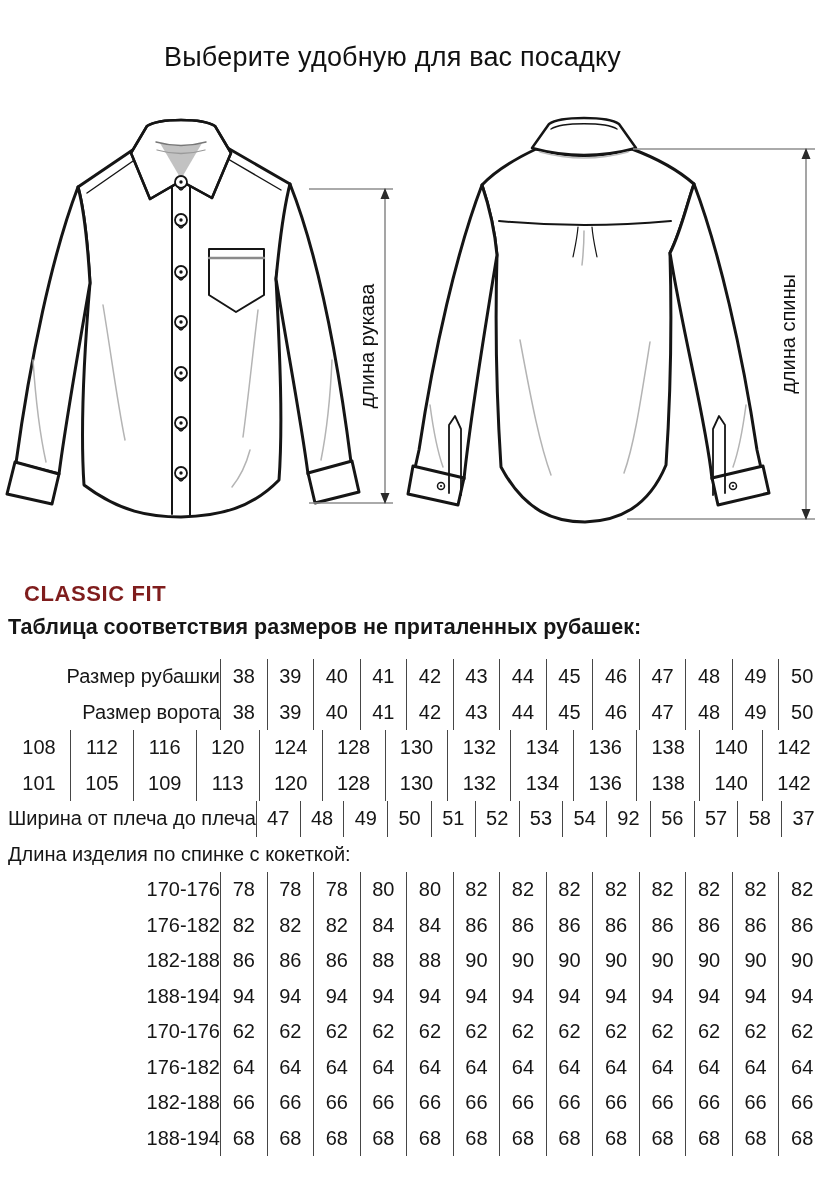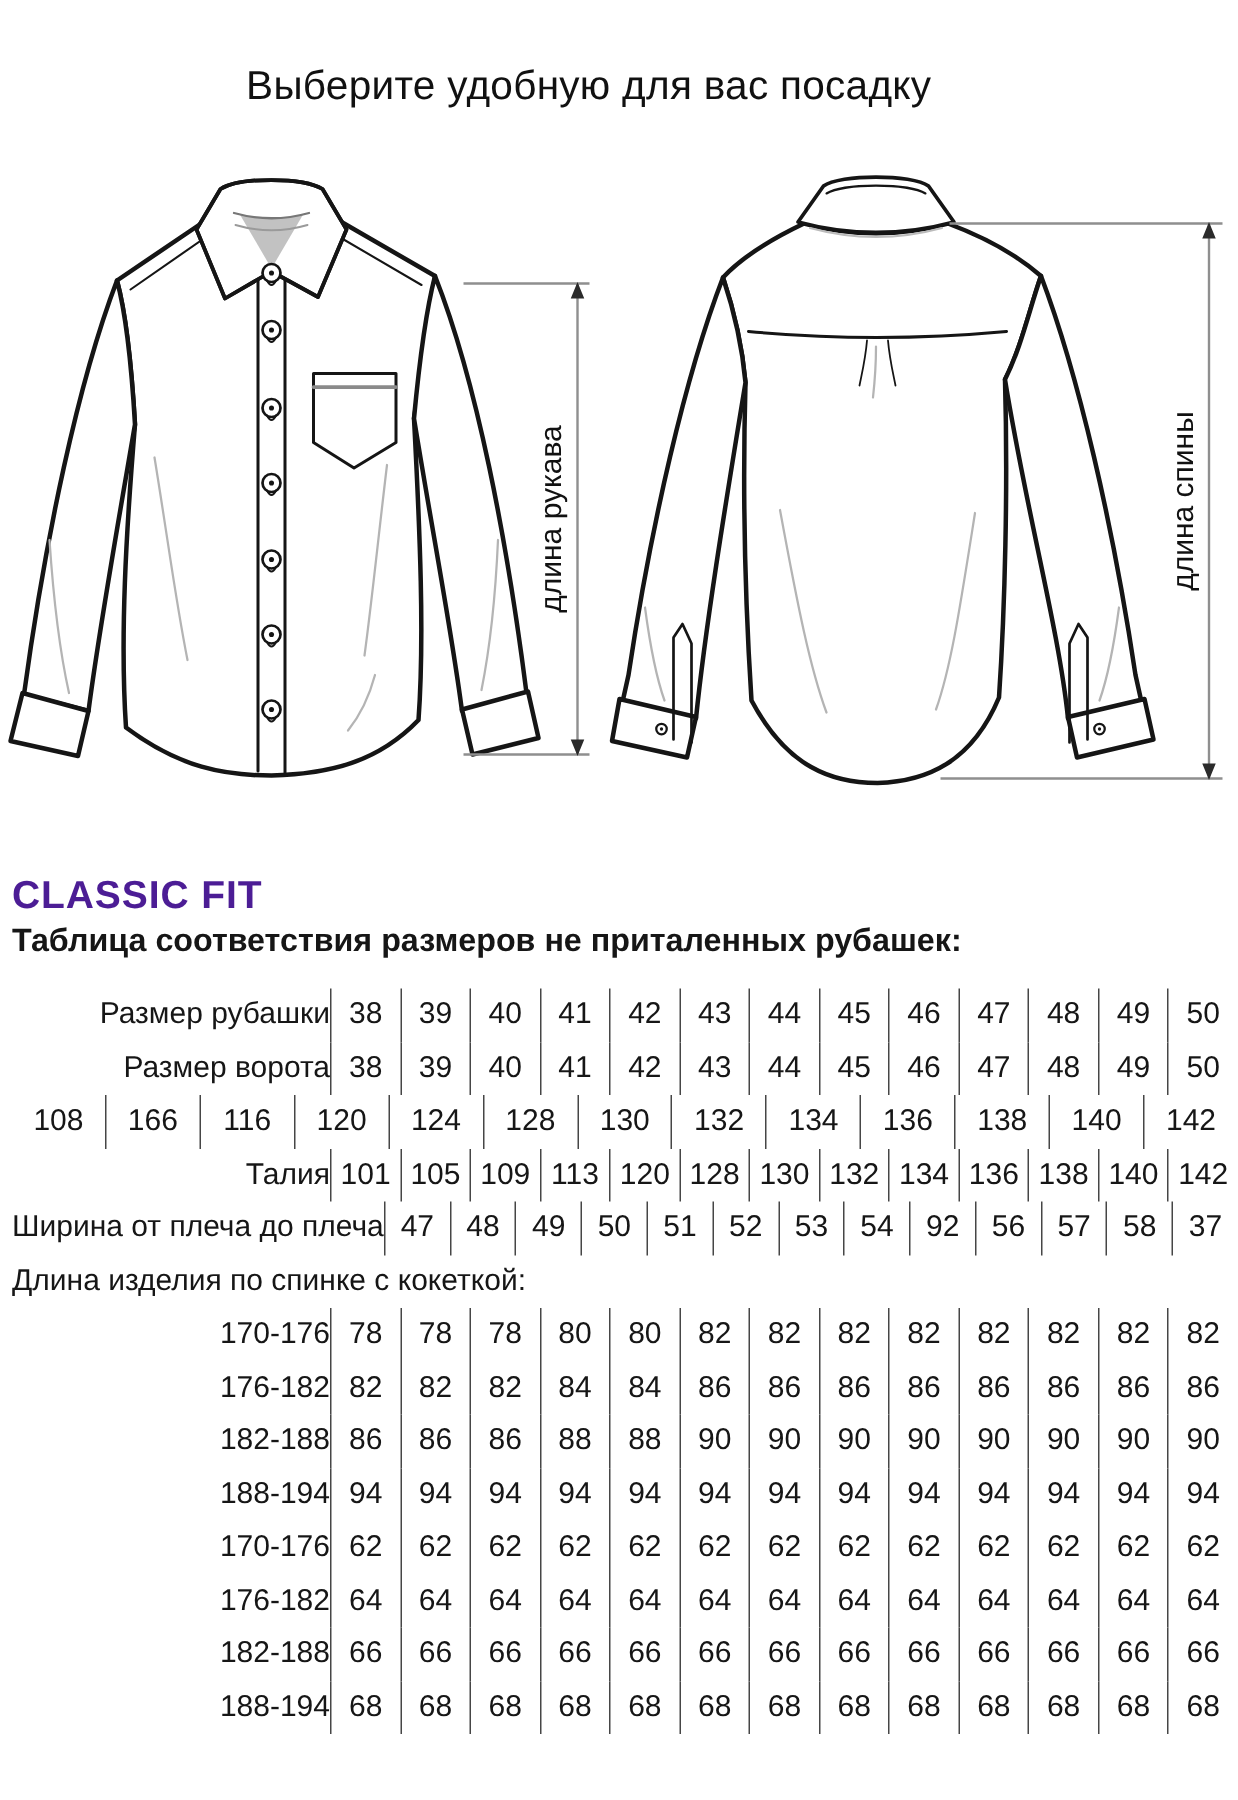--- a/index.html
+++ b/index.html
@@ -2,22 +2,22 @@
 <html><head>
 <meta charset="utf-8">
 <style>
   html,body{margin:0;padding:0;background:#fff;}
   body{width:825px;height:1200px;position:relative;overflow:hidden;
        font-family:"Liberation Sans",sans-serif;color:#161616;}
   .abs{position:absolute;}
   #page-title{top:42px;left:0;width:785px;text-align:center;
               font-size:27px;letter-spacing:0.2px;color:#111;}
   #diagram-svg{top:105px;left:0;}
-  #fit-heading{top:581px;left:8px;font-size:26px;font-weight:bold;
-               letter-spacing:0.6px;color:#4c1d95;}
+  #fit-heading{top:581px;left:24px;font-size:22px;font-weight:bold;
+               letter-spacing:0.6px;color:#7f1d1d;}
   #table-subtitle{top:615px;left:8px;font-size:21.5px;color:#161616;font-weight:bold;}
   #size-table{top:659px;left:8px;width:817px;font-size:20px;}
   .trow{display:flex;height:35.5px;line-height:35.5px;}
   .tlabel{flex:0 0 212px;text-align:right;white-space:nowrap;}
   .tcell{flex:1 1 0;text-align:center;border-left:1.4px solid #464646;}
   .trow .tcell:first-of-type{border-left:none;}
   .section-header{height:35.5px;line-height:35.5px;white-space:nowrap;}
   svg text{font-family:"Liberation Sans",sans-serif;}
 </style>
 </head>
@@ -193,35 +193,34 @@
       <div class="tcell">44</div>
       <div class="tcell">45</div>
       <div class="tcell">46</div>
       <div class="tcell">47</div>
       <div class="tcell">48</div>
       <div class="tcell">49</div>
       <div class="tcell">50</div>
     </div>
     <div class="trow">
       <div class="tcell">108</div>
-      <div class="tcell">166</div>
+      <div class="tcell">112</div>
       <div class="tcell">116</div>
       <div class="tcell">120</div>
       <div class="tcell">124</div>
       <div class="tcell">128</div>
       <div class="tcell">130</div>
       <div class="tcell">132</div>
       <div class="tcell">134</div>
       <div class="tcell">136</div>
       <div class="tcell">138</div>
       <div class="tcell">140</div>
       <div class="tcell">142</div>
     </div>
     <div class="trow">
-      <div class="tlabel">Талия</div>
       <div class="tcell">101</div>
       <div class="tcell">105</div>
       <div class="tcell">109</div>
       <div class="tcell">113</div>
       <div class="tcell">120</div>
       <div class="tcell">128</div>
       <div class="tcell">130</div>
       <div class="tcell">132</div>
       <div class="tcell">134</div>
       <div class="tcell">136</div>

